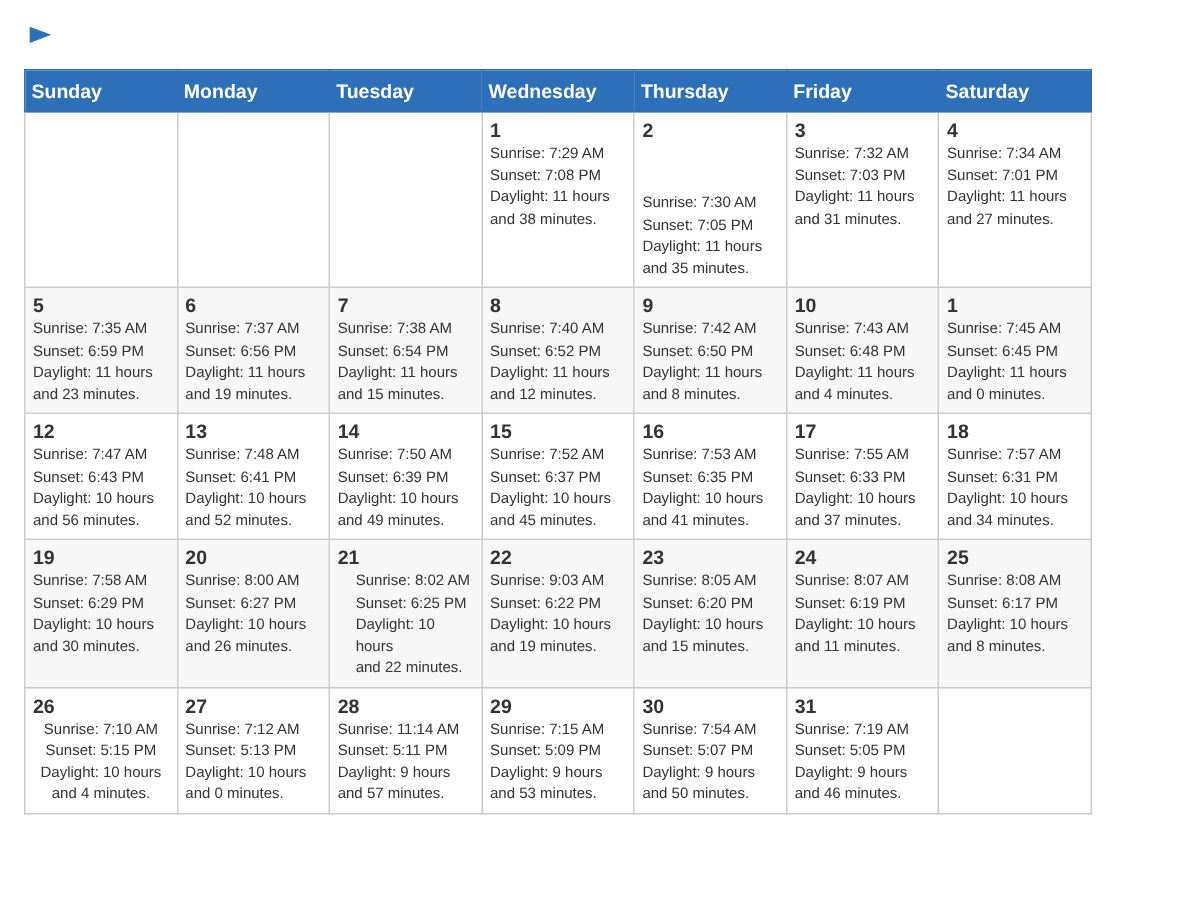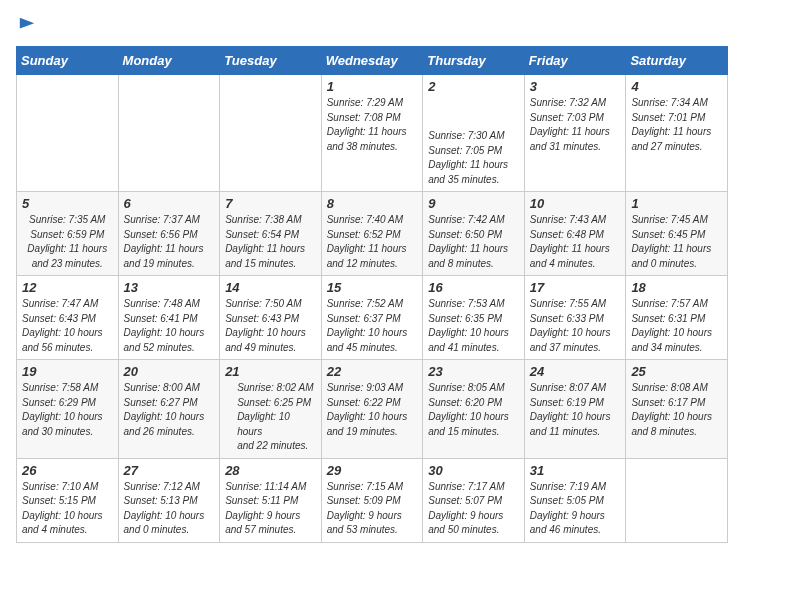--- a/index.html
+++ b/index.html
@@ -5,21 +5,20 @@
     * { box-sizing: border-box; margin: 0; padding: 0; }
     body {
       font-family: Arial, sans-serif;
       background: #fff;
       width: 792px;
       min-height: 612px;
     }
     .container {
       width: 744px;
       padding: 16px 16px 8px 16px;
-      font-style: italic;
     }
     .header {
       display: flex;
       justify-content: space-between;
       align-items: flex-start;
       margin-bottom: 12px;
     }
     .logo {
       display: flex;
       align-items: center;
@@ -164,21 +163,21 @@
             <div class="day-number">4</div>
             <div class="day-info" style="white-space: pre-line;">Sunrise: 7:34 AM
 Sunset: 7:01 PM
 Daylight: 11 hours
 and 27 minutes.</div>
           </td>
         </tr>
         <tr>
           <td>
             <div class="day-number">5</div>
-            <div class="day-info" style="white-space: pre-line; text-align: center;">Sunrise: 7:35 AM
+            <div class="day-info" style="white-space: pre-line;">Sunrise: 7:35 AM
 Sunset: 6:59 PM
 Daylight: 11 hours
 and 23 minutes.</div>
           </td>
           <td>
             <div class="day-number">6</div>
             <div class="day-info" style="white-space: pre-line;">Sunrise: 7:37 AM
 Sunset: 6:56 PM
 Daylight: 11 hours
 and 19 minutes.</div>
@@ -230,21 +229,21 @@
           <td>
             <div class="day-number">13</div>
             <div class="day-info" style="white-space: pre-line;">Sunrise: 7:48 AM
 Sunset: 6:41 PM
 Daylight: 10 hours
 and 52 minutes.</div>
           </td>
           <td>
             <div class="day-number">14</div>
             <div class="day-info" style="white-space: pre-line;">Sunrise: 7:50 AM
-Sunset: 6:43 PM
+Sunset: 6:39 PM
 Daylight: 10 hours
 and 49 minutes.</div>
           </td>
           <td>
             <div class="day-number">15</div>
             <div class="day-info" style="white-space: pre-line;">Sunrise: 7:52 AM
 Sunset: 6:37 PM
 Daylight: 10 hours
 and 45 minutes.</div>
           </td>
@@ -317,21 +316,21 @@
             <div class="day-number">25</div>
             <div class="day-info" style="white-space: pre-line;">Sunrise: 8:08 AM
 Sunset: 6:17 PM
 Daylight: 10 hours
 and 8 minutes.</div>
           </td>
         </tr>
         <tr>
           <td>
             <div class="day-number">26</div>
-            <div class="day-info" style="white-space: pre-line;">Sunrise: 7:10 AM
+            <div class="day-info" style="white-space: pre-line; text-align: center;">Sunrise: 7:10 AM
 Sunset: 5:15 PM
 Daylight: 10 hours
 and 4 minutes.</div>
           </td>
           <td>
             <div class="day-number">27</div>
             <div class="day-info" style="white-space: pre-line;">Sunrise: 7:12 AM
 Sunset: 5:13 PM
 Daylight: 10 hours
 and 0 minutes.</div>
@@ -345,21 +344,21 @@
           </td>
           <td>
             <div class="day-number">29</div>
             <div class="day-info" style="white-space: pre-line;">Sunrise: 7:15 AM
 Sunset: 5:09 PM
 Daylight: 9 hours
 and 53 minutes.</div>
           </td>
           <td>
             <div class="day-number">30</div>
-            <div class="day-info" style="white-space: pre-line;">Sunrise: 7:17 AM
+            <div class="day-info" style="white-space: pre-line;">Sunrise: 7:54 AM
 Sunset: 5:07 PM
 Daylight: 9 hours
 and 50 minutes.</div>
           </td>
           <td>
             <div class="day-number">31</div>
             <div class="day-info" style="white-space: pre-line;">Sunrise: 7:19 AM
 Sunset: 5:05 PM
 Daylight: 9 hours
 and 46 minutes.</div>

